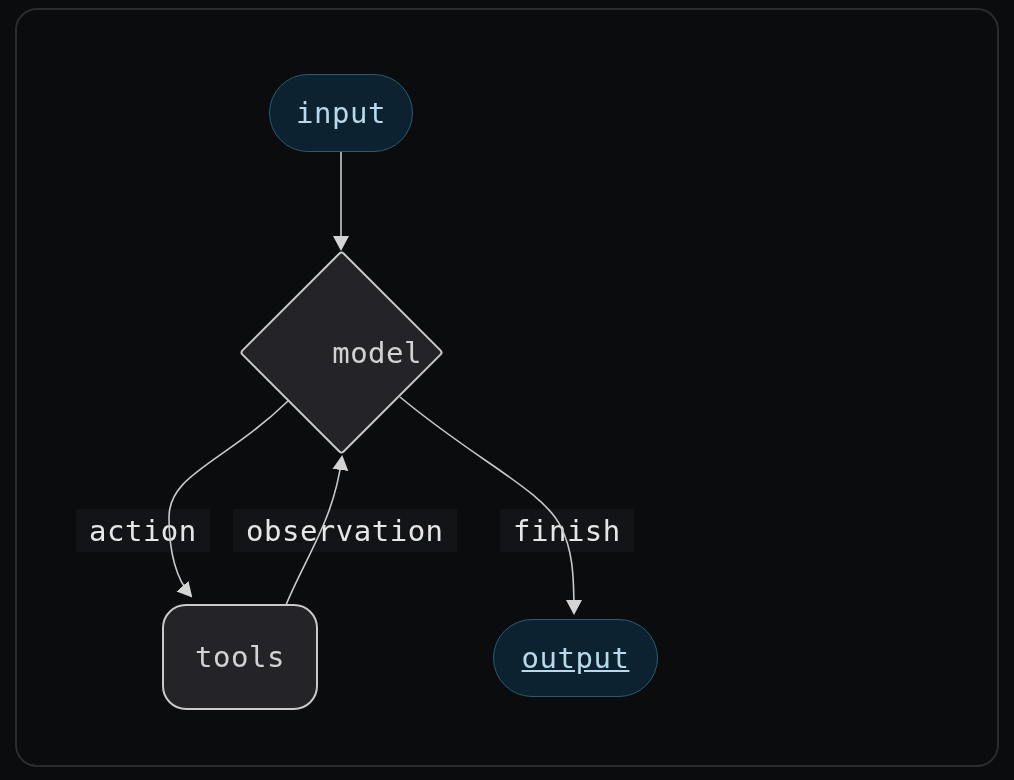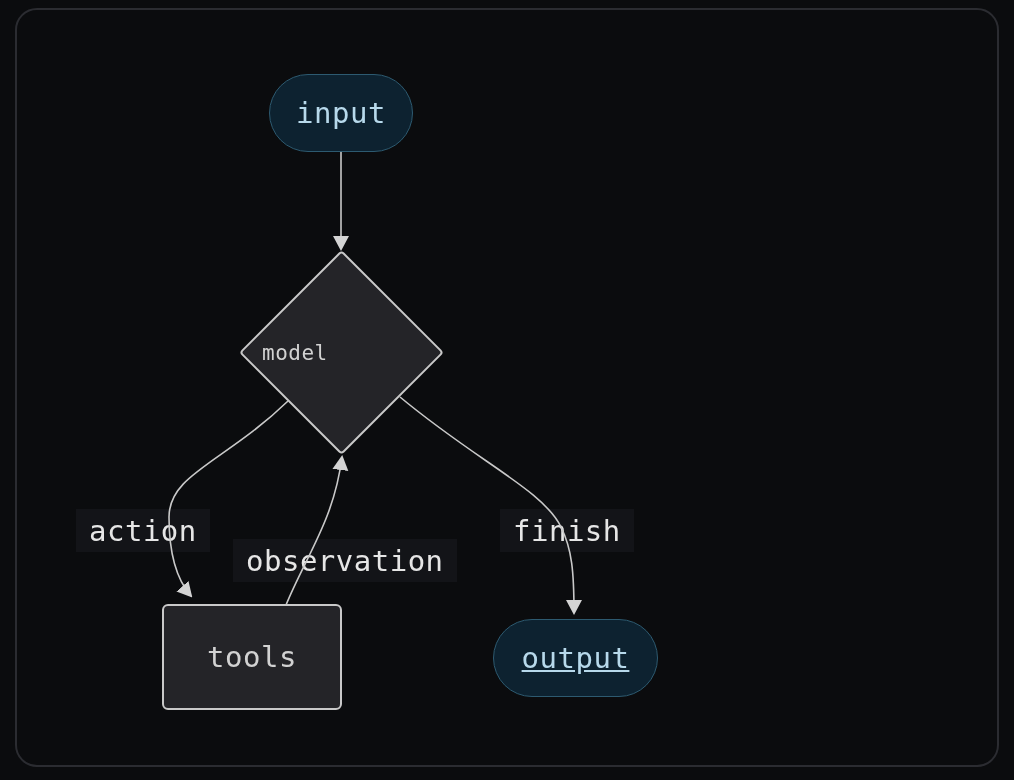--- a/index.html
+++ b/index.html
@@ -18,53 +18,53 @@
   
   .chip{
     position:absolute;z-index:1;height:43px;padding:0 13px;
     background:var(--edge_label_bg,#131418);
     color:var(--edge_label_text,#e6e6e6);
     font-size:29px;letter-spacing:.5px;
     display:flex;align-items:center;justify-content:center;
     white-space:nowrap;
   }
   .chip-action{left:76px;top:509px;}
-  .chip-observation{left:233px;top:539px;}
+  .chip-observation{left:233px;top:509px;}
   .chip-finish{left:500px;top:509px;}
   
   .node{
     position:absolute;z-index:2;box-sizing:border-box;
     display:flex;align-items:center;justify-content:center;
     font-size:29px;letter-spacing:.5px;
   }
   .stadium{
     background:var(--io_fill,#0d2230);
     border:1.5px solid var(--io_border,#2d5a70);
     border-radius:39px;
     color:var(--io_text,#b7d9eb);
   }
   .node-input{left:269px;top:74px;width:144px;height:78px;}
   .node-output{left:493px;top:619px;width:165px;height:78px;text-decoration:underline;}
   .node-tools{
-    left:162px;top:604px;width:180px;height:106px;border-radius:6px;
+    left:162px;top:604px;width:156px;height:106px;border-radius:24px;
     background:var(--node_fill,#242428);
     border:2px solid var(--node_border,#c9c9c9);
     color:var(--node_text,#d2d2d2);
   }
   .diamond-shape{
     position:absolute;z-index:2;left:269px;top:280px;width:145px;height:145px;
     background:var(--node_fill,#242428);
     border:2px solid var(--node_border,#c9c9c9);
     border-radius:4px;box-sizing:border-box;
     transform:rotate(45deg);
   }
   .diamond-label{
     position:absolute;z-index:2;left:262px;top:331px;width:160px;height:44px;
-    display:flex;align-items:center;justify-content:flex-start;
-    font-size:21px;letter-spacing:.5px;color:var(--node_text,#d2d2d2);
+    display:flex;align-items:center;justify-content:flex-end;
+    font-size:29px;letter-spacing:.5px;color:var(--node_text,#d2d2d2);
   }
   
   svg.edges{position:absolute;inset:0;z-index:3;pointer-events:none;}
   svg.edges path.edge{
     fill:none;stroke:var(--edge,#c9c9c9);stroke-width:1.6px;
   }
 </style>
 </head>
 <body>
 

